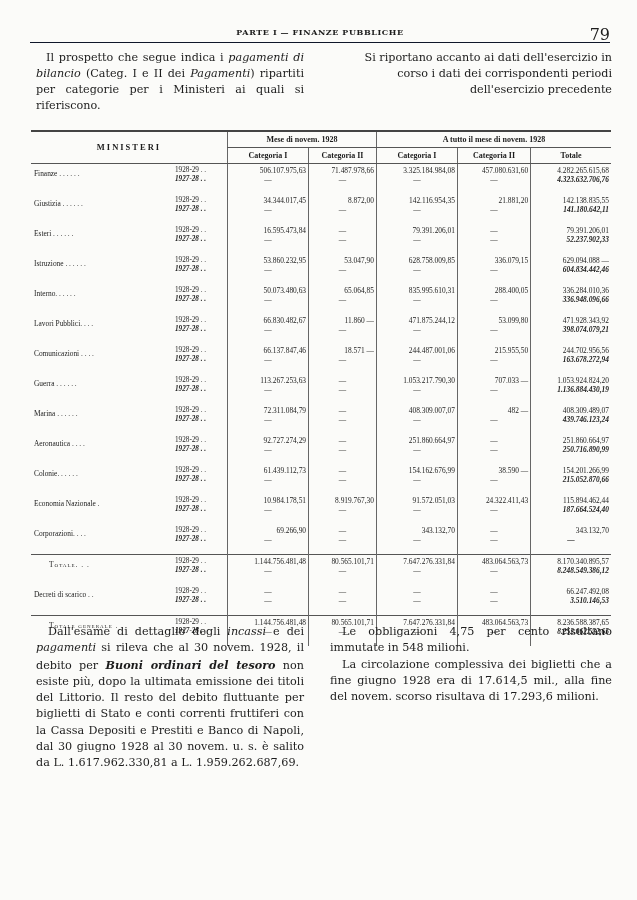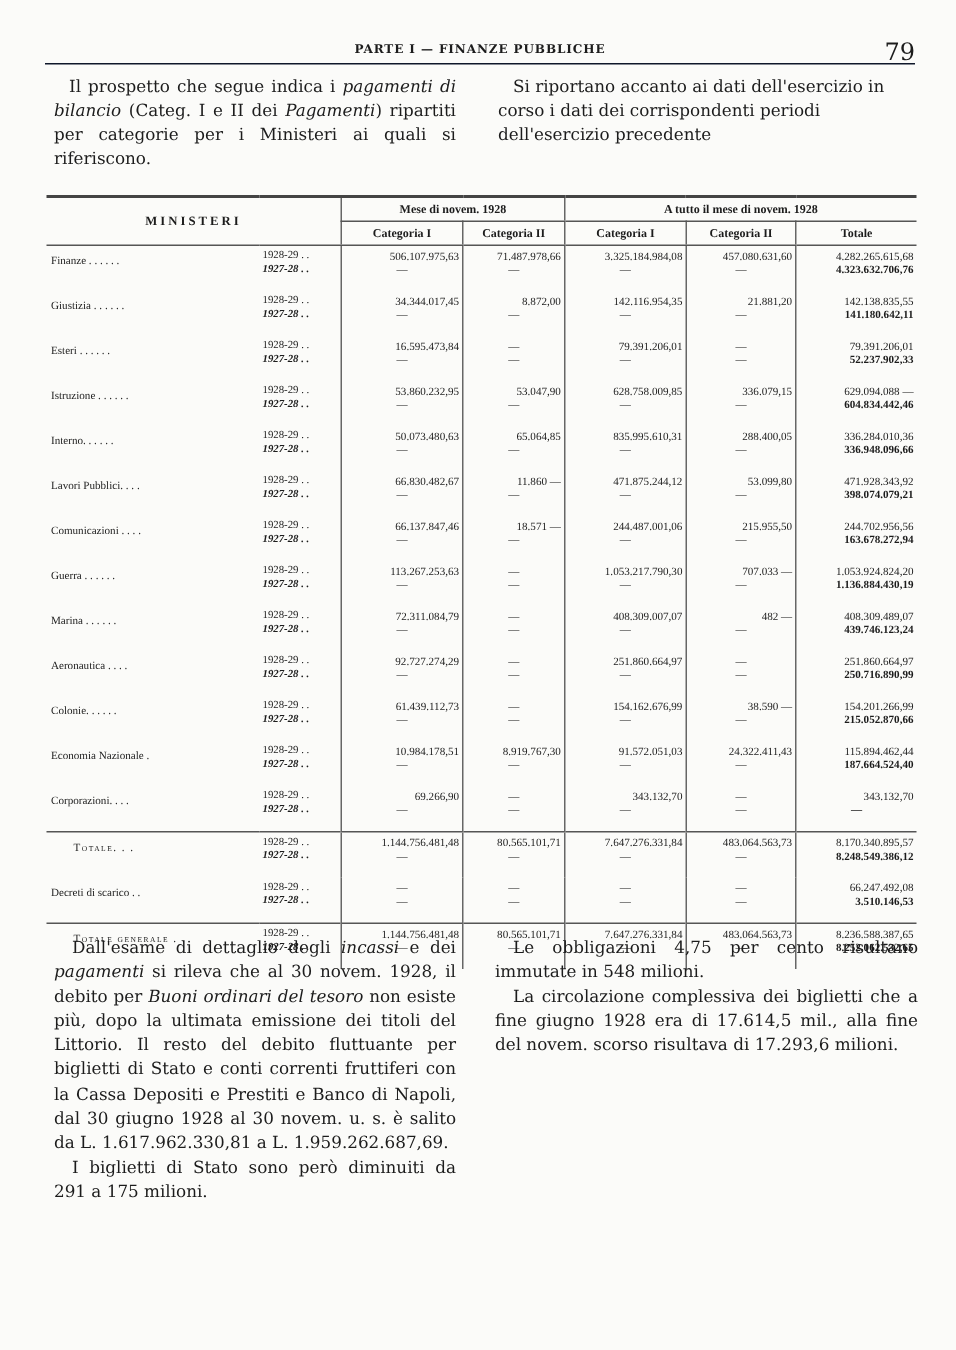--- a/index.html
+++ b/index.html
@@ -15,21 +15,21 @@
   .header .title {
     position:absolute; left:0; right:0; top:1px; text-align:center;
     font-size:8px; font-weight:bold; letter-spacing:0.6px;
   }
   .header .pageno { position:absolute; right:0; top:-1px; font-size:16px; }
   .intro { position:absolute; top:50px; font-size:11.2px; line-height:16px; }
   .intro.left { left:36px; width:268px; }
   .intro.right { left:332px; width:280px; }
   .intro p { margin:0; text-indent:10px; text-align:justify; }
   em { font-style:italic; }
-  em.b { font-weight:normal; }
+  em.b { font-weight:bold; }
 
   table.data {
     position:absolute; left:31px; top:130px; width:580px;
     border-collapse:collapse; font-size:7.4px; line-height:9px;
     font-family:"Liberation Serif", serif;
   }
   table.data th {
     font-weight:bold; font-size:8px; padding:3px 2px; text-align:center;
     border-bottom:1px solid #555;
   }
@@ -37,21 +37,21 @@
   table.data th.ministeri { letter-spacing:2px; font-size:8.5px; width:180px; }
   .vl { border-left:1px solid #666; }
   table.data td { padding:2px 2px; vertical-align:top; height:23px; }
   table.data td.name { width:122px; padding-left:3px; padding-top:5px; white-space:nowrap;margin-left:12px; }
   table.data td.years { width:50px; font-size:7.2px; white-space:nowrap; }
   table.data td.years span { display:block; }
   table.data td.years .prev { font-style:italic; font-weight:bold; }
   table.data td.num { text-align:right; white-space:nowrap; }
   table.data td.num span { display:block; }
   table.data td.num .dash { text-align:center; }
-  table.data td.num.tot .prev { font-weight:bold; }
+  table.data td.num.tot .prev { font-style:italic; font-weight:bold; }
   table.data tr.totrow td { border-top:1px solid #555; }
   .smallcaps { font-variant:small-caps; letter-spacing:1px; }
 
   .body-text { position:absolute; top:624px; font-size:11.2px; line-height:16.3px; }
   .body-text.left { left:36px; width:268px; }
   .body-text.right { left:330px; width:282px; }
   .body-text p { margin:0; text-indent:12px; text-align:justify; }
   .body-text p.cont { text-indent:0; }
 </style>
 </head>
@@ -59,21 +59,21 @@
 
 <div class="header">
   <span class="title">PARTE I — FINANZE PUBBLICHE</span>
   <span class="pageno">79</span>
 </div>
 
 <div class="intro left">
   <p><span>Il prospetto che segue indica i </span><em>pagamenti di bilancio</em><span> (Categ. I e II dei </span><em>Pagamenti</em><span>) ripartiti per categorie per i Ministeri ai quali si riferiscono.</span></p>
 </div>
 <div class="intro right">
-  <p style="text-align:left">Si riportano accanto ai dati dell'esercizio in corso i dati dei corrispondenti periodi dell'esercizio precedente</p>
+  <p style="text-align:right">Si riportano accanto ai dati dell'esercizio in corso i dati dei corrispondenti periodi dell'esercizio precedente</p>
 </div>
 
 <table class="data">
   <thead>
     <tr>
       <th colspan="2" rowspan="2" class="ministeri">MINISTERI</th>
       <th colspan="2" class="vl">Mese di novem. 1928</th>
       <th colspan="3" class="vl">A tutto il mese di novem. 1928</th>
     </tr>
     <tr>
@@ -515,18 +515,17 @@
         <td class="num vl tot">
           <span>8.236.588.387,65</span>
           <span class="prev">8.252.062.532,65</span>
         </td>
       </tr>
     </tbody>
 </table>
 
 <div class="body-text left">
   <p><span>Dall'esame di dettaglio degli </span><em>incassi</em><span> e dei </span><em>pagamenti</em><span> si rileva che al 30 novem. 1928, il debito per </span><em class="b">Buoni ordinari del tesoro</em><span> non esiste più, dopo la ultimata emissione dei titoli del Littorio. Il resto del debito fluttuante per biglietti di Stato e conti correnti fruttiferi con la Cassa Depositi e Prestiti e Banco di Napoli, dal 30 giugno 1928 al 30 novem. u. s. è salito da L. 1.617.962.330,81 a L. 1.959.262.687,69.</span></p>
-  <p>I biglietti di Stato sono però diminuiti da 291 a 175 milioni.</p>
 </div>
 <div class="body-text right">
   <p>Le obbligazioni 4,75 per cento risultano immutate in 548 milioni.</p>
   <p>La circolazione complessiva dei biglietti che a fine giugno 1928 era di 17.614,5 mil., alla fine del novem. scorso risultava di 17.293,6 milioni.</p>
 </div>
 
 </body></html>

